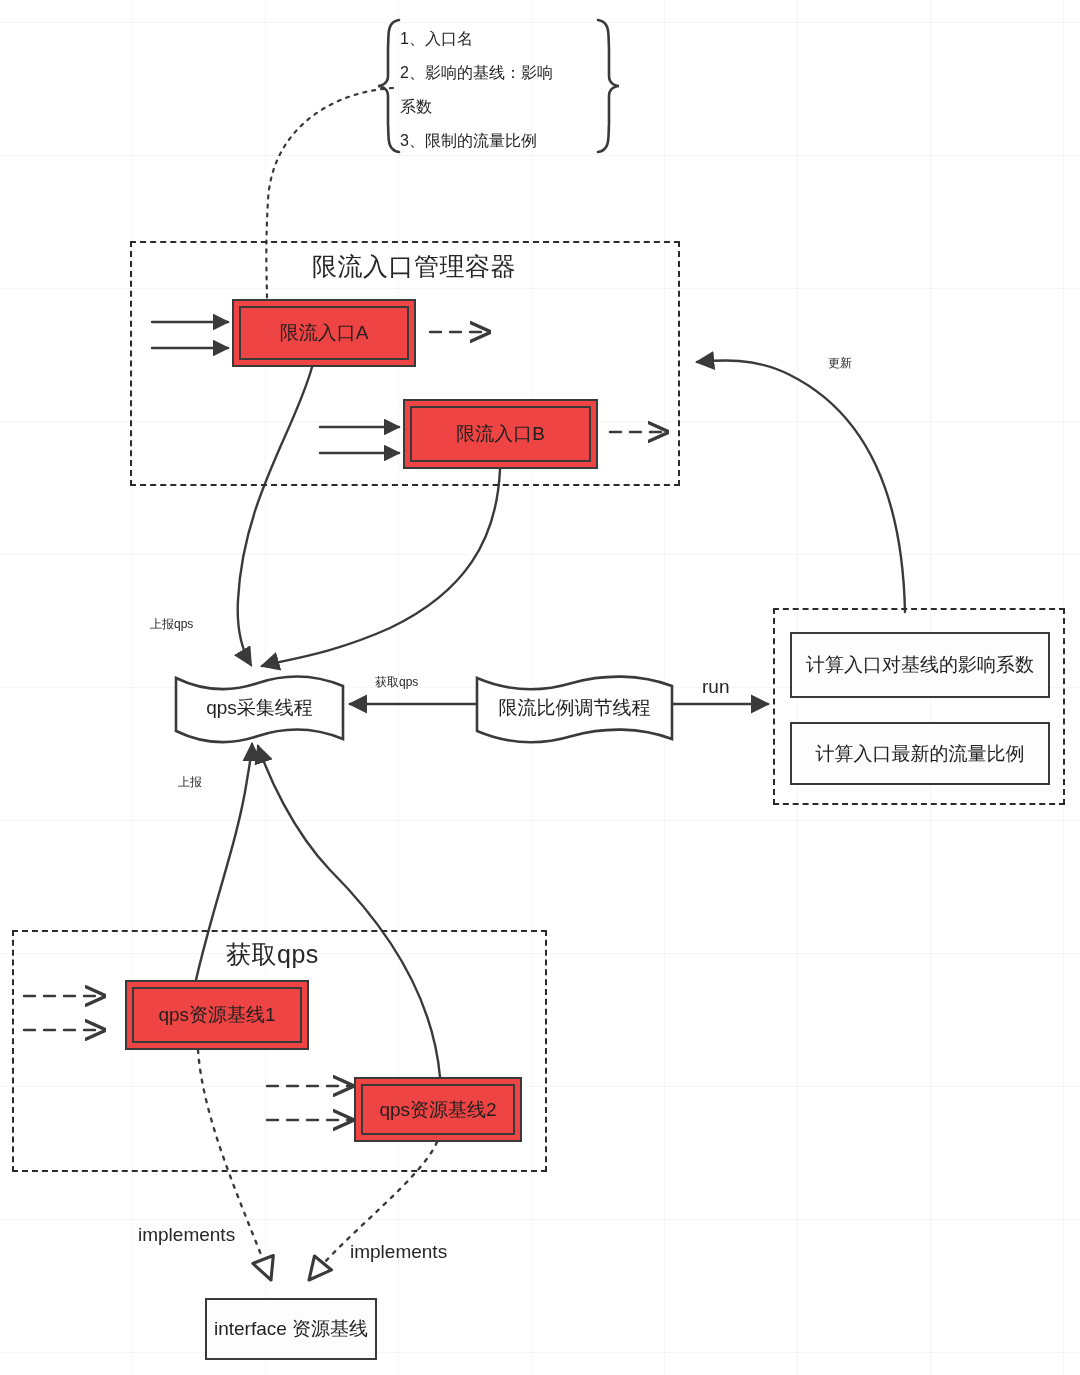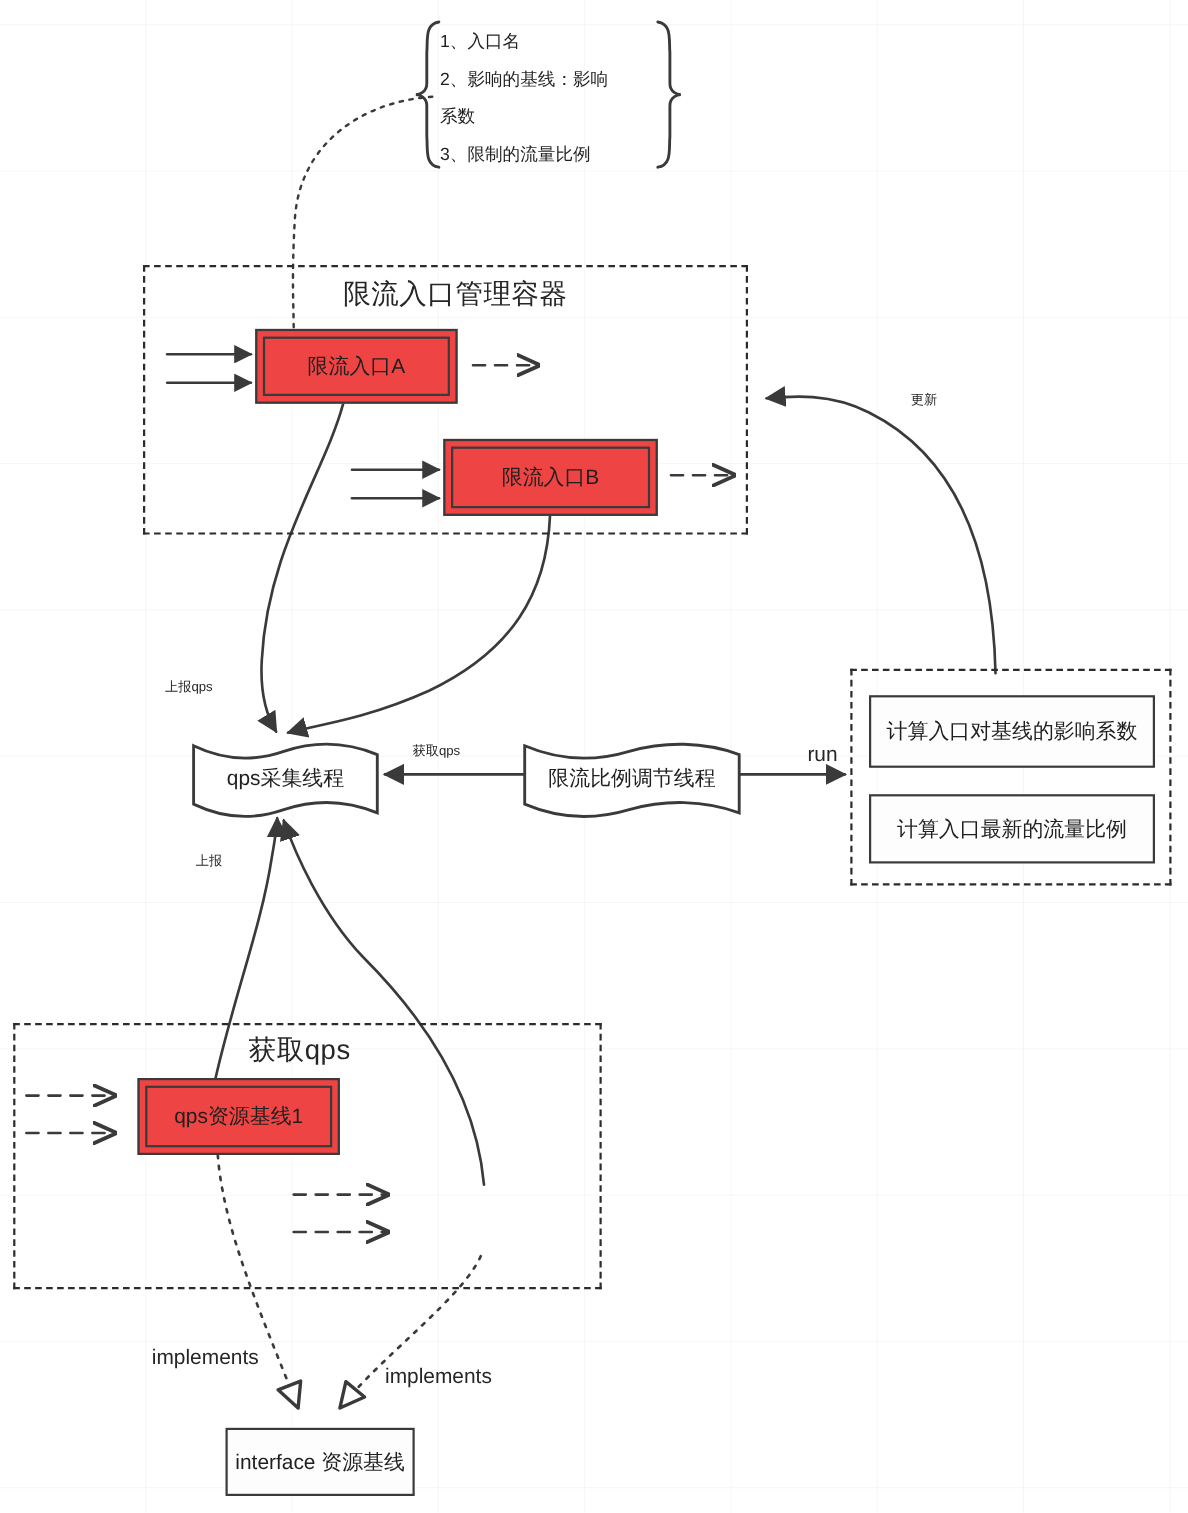--- a/index.html
+++ b/index.html
@@ -205,26 +205,29 @@
     <span>计算入口对基线的影响系数</span>
   </div>
 
   <div class="container-dashed" style="left:12px;top:930px;width:535px;height:242px;"></div>
   <div class="container-title" style="left:226px;top:938px;">获取qps</div>
 
   <div class="dbl-box" style="left:106px;top:980px;width:184px;height:70px;margin-left:19px;">
     <div class="inner">qps资源基线1</div>
   </div>
 
+  <div class="dbl-box" style="left:354px;top:1077px;width:168px;height:65px;">
+    <div class="inner">qps资源基线2</div>
+  </div>
 
   <div class="plain-box" style="left:205px;top:1298px;width:172px;height:62px;">
     <span>interface 资源基线</span>
   </div>
 
   <div class="edge-label" style="left:828px;top:355px;">更新</div>
   <div class="edge-label" style="left:150px;top:616px;">上报qps</div>
   <div class="edge-label" style="left:375px;top:674px;">获取qps</div>
-  <div class="edge-label latin" style="left:734px;top:676px;">run</div>
+  <div class="edge-label latin" style="left:702px;top:676px;">run</div>
   <div class="edge-label" style="left:178px;top:774px;">上报</div>
   <div class="edge-label latin" style="left:138px;top:1224px;">implements</div>
   <div class="edge-label latin" style="left:350px;top:1241px;">implements</div>
 
 </div>
 
 </body></html>

